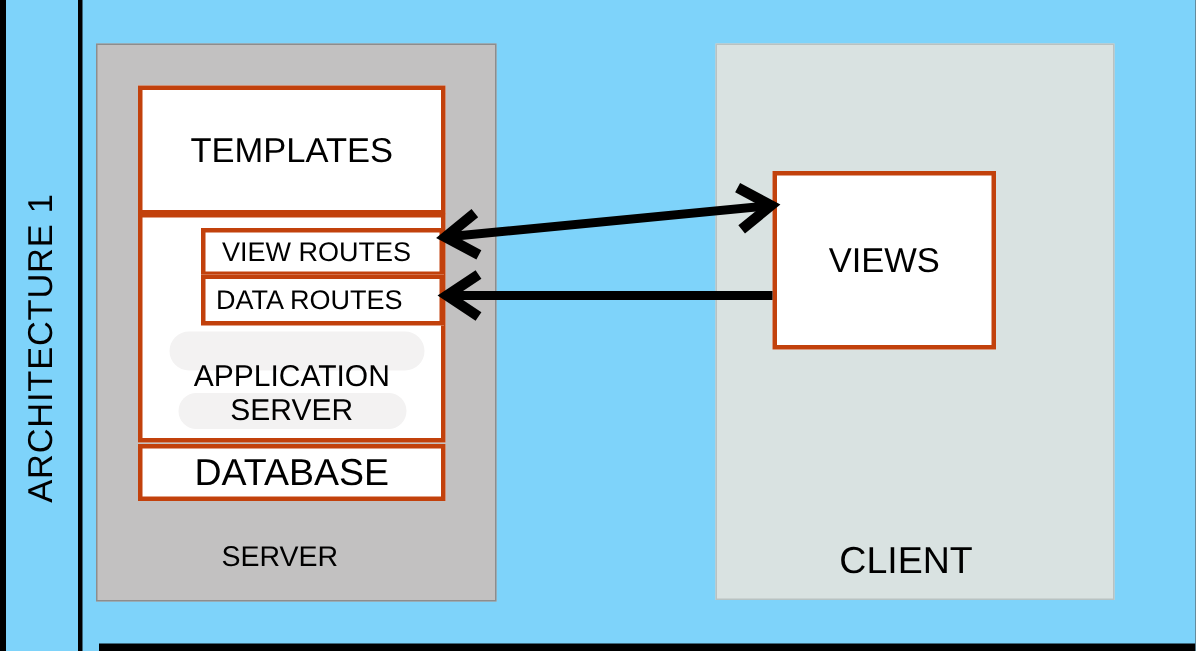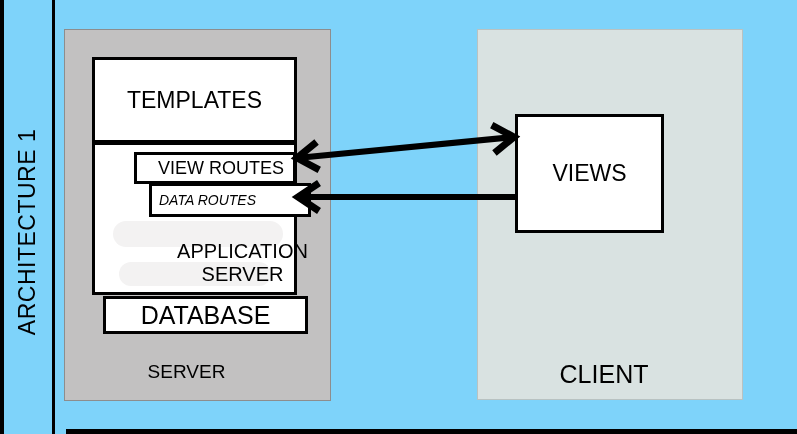--- a/index.html
+++ b/index.html
@@ -30,33 +30,33 @@
   #server-group{
     left:64px;top:29px;width:267px;height:372px;
     background:#c2c1c1;border:1px solid #8d8d8d;box-sizing:border-box;
   }
   #client-group{
     left:477px;top:29px;width:266px;height:371px;
     background:#d9e2e1;border:1px solid #b9c2c1;box-sizing:border-box;
   }
 
   .white-box{
-    background:#fff;border:3px solid #000000;box-sizing:border-box;
+    background:#fff;border:3px solid #c2410c;box-sizing:border-box;
     display:flex;align-items:center;justify-content:center;
   }
 
   
   #templates-box{left:92px;top:57px;width:205px;height:86px;font-size:23px;}
   #appserver-box{left:92px;top:142px;width:205px;height:153px;display:block;}
   #view-routes-box{left:134px;top:152px;width:162px;height:32px;
-    justify-content:flex-start;padding-left:21px;font-size:18px;border-width:3px;}
-  #data-routes-box{left:149px;top:183px;width:162px;height:34px;
-    justify-content:flex-start;padding-left:7px;font-size:14px;border-width:3px;font-style:italic;}
-  #appserver-label{left:92px;top:240px;width:205px;text-align:center;font-size:20px;padding-left:48px;}
-  #database-box{left:92px;top:296px;width:205px;height:38px;font-size:25px;margin-left:11px;}
+    justify-content:flex-start;padding-left:11px;font-size:18px;border-width:3px;}
+  #data-routes-box{left:134px;top:183px;width:162px;height:34px;
+    justify-content:flex-start;padding-left:7px;font-size:18px;border-width:3px;}
+  #appserver-label{left:92px;top:240px;width:205px;text-align:center;font-size:20px;}
+  #database-box{left:92px;top:296px;width:205px;height:38px;font-size:25px;}
   #server-label{left:64px;top:361px;width:245px;text-align:center;font-size:19px;}
 
   
   .artifact-blob{background:#f3f2f2;border-radius:13px;}
   #artifact-blob-1{left:113px;top:221px;width:170px;height:26px;}
   #artifact-blob-2{left:119px;top:262px;width:152px;height:24px;}
 
   
   #views-box{left:515px;top:114px;width:149px;height:119px;font-size:23px;}
   #client-label{left:477px;top:360px;width:254px;text-align:center;font-size:25px;}

